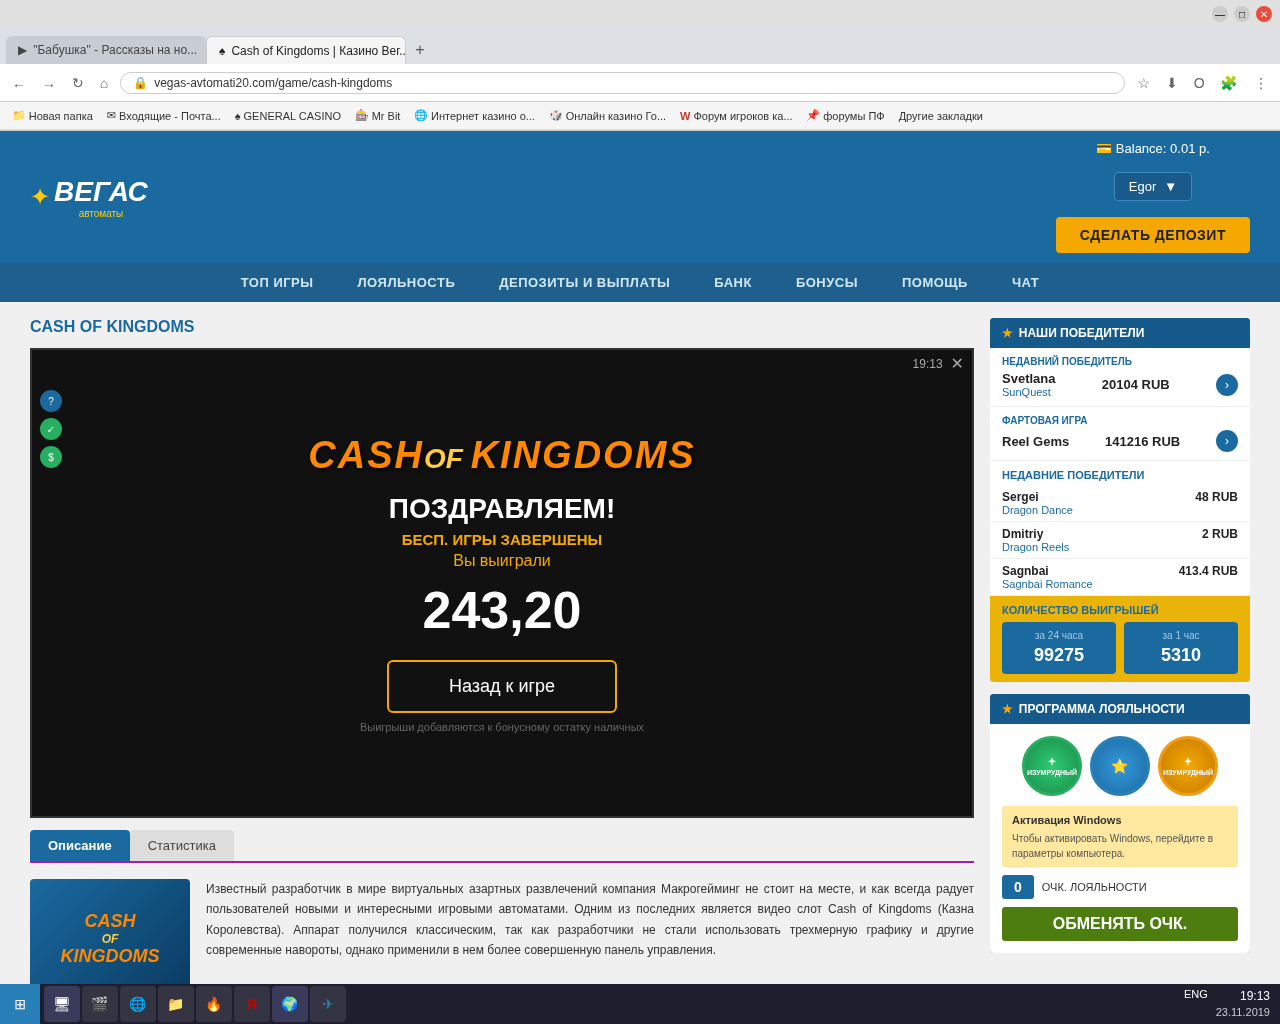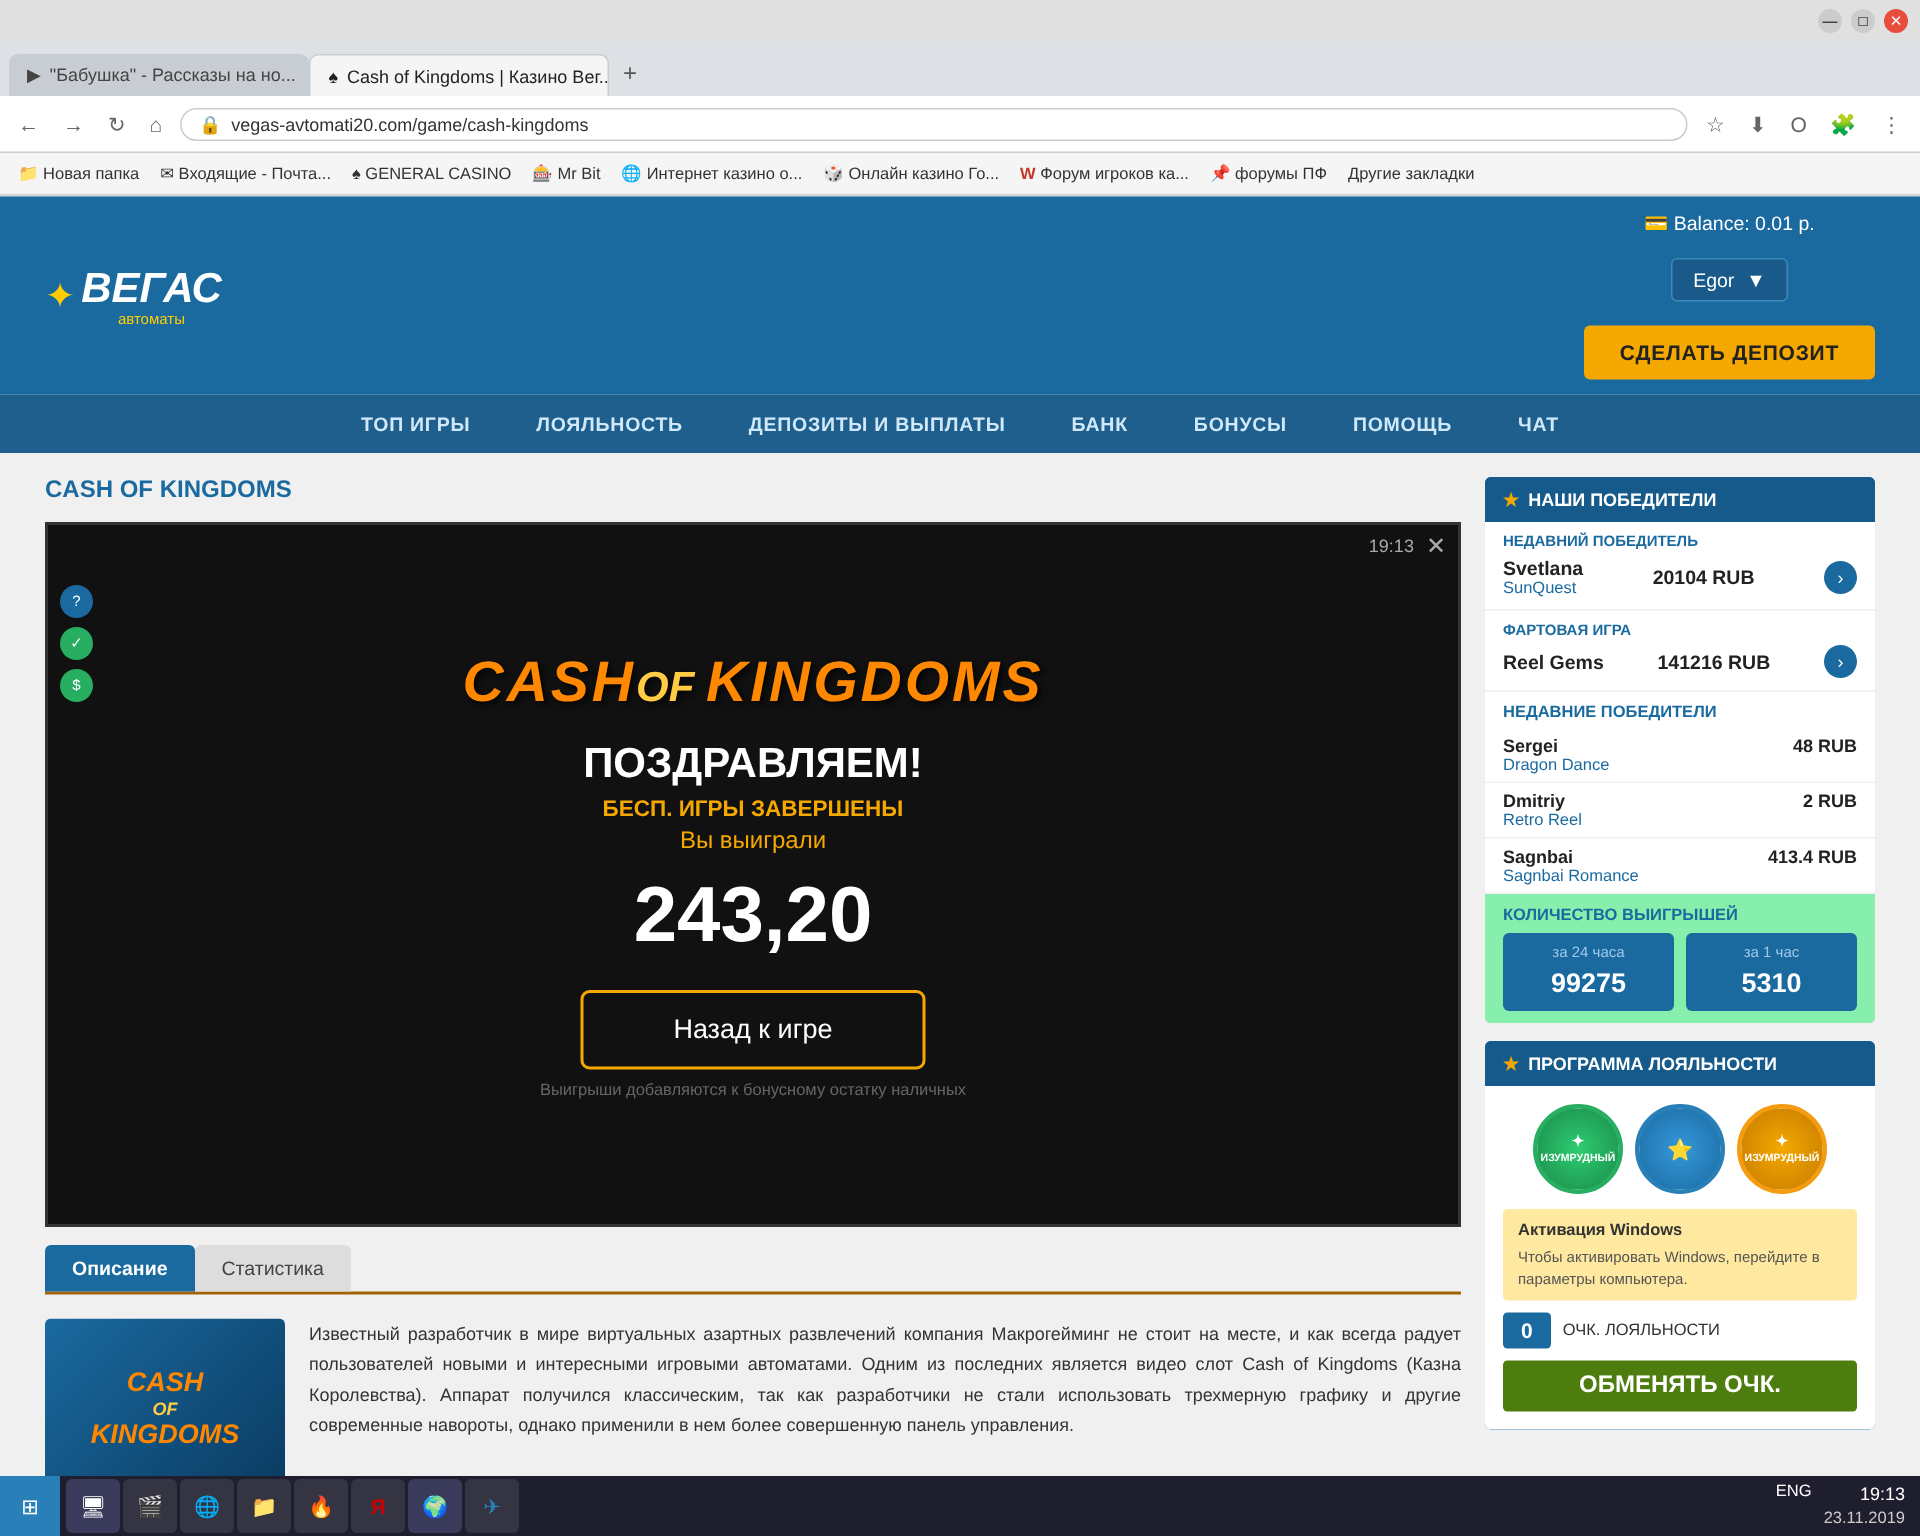--- a/index.html
+++ b/index.html
@@ -57,21 +57,21 @@
     
     .win-screen { text-align: center; padding: 20px; }
     .win-title { color: #fff; font-size: 28px; font-weight: bold; margin-bottom: 6px; }
     .win-subtitle { color: #f5a800; font-size: 15px; margin-bottom: 4px; font-weight: bold; }
     .win-you-won { color: #f5a800; font-size: 16px; margin-bottom: 10px; }
     .win-amount { color: #fff; font-size: 52px; font-weight: bold; margin-bottom: 20px; }
     .back-btn { background: transparent; border: 2px solid #f5a800; color: #fff; padding: 14px 60px; font-size: 18px; border-radius: 6px; cursor: pointer; }
     .win-notice { color: #666; font-size: 11px; margin-top: 8px; }
 
     
-    .content-tabs { display: flex; margin-top: 12px; border-bottom: 2px solid #a16207; }
+    .content-tabs { display: flex; margin-top: 12px; border-bottom: 2px solid #a21caf; }
     .ctab { padding: 8px 18px; cursor: pointer; font-size: 13px; border-radius: 4px 4px 0 0; }
     .ctab-active { background: #1a6aa0; color: #fff; font-weight: bold; }
     .ctab-inactive { background: #ddd; color: #444; }
 
     
     .description-area { display: flex; gap: 16px; padding: 16px 0; }
     .game-thumb { width: 160px; height: 120px; flex-shrink: 0; border-radius: 4px; overflow: hidden; }
     .game-thumb-inner { width: 100%; height: 100%; background: linear-gradient(135deg, #1a6aa0, #0a3a60); display: flex; align-items: center; justify-content: center; color: #fff; font-size: 11px; font-weight: bold; text-align: center; }
     .description-text { font-size: 12px; line-height: 1.7; color: #333; text-align: justify; }
 
@@ -91,21 +91,21 @@
     .winner-amount { color: #222; font-size: 13px; font-weight: bold; }
     .winner-game { color: #1a6aa0; font-size: 11px; }
     .winner-arrow { background: #1a6aa0; color: #fff; border: none; border-radius: 50%; width: 22px; height: 22px; display: flex; align-items: center; justify-content: center; cursor: pointer; font-size: 12px; }
     .recent-winners-header { color: #1a6aa0; font-size: 11px; font-weight: bold; padding: 8px 12px 4px; text-transform: uppercase; }
     .recent-winner { display: flex; justify-content: space-between; align-items: flex-start; padding: 5px 12px; border-bottom: 1px solid #f0f0f0; }
     .rw-info { }
     .rw-name { color: #222; font-size: 12px; font-weight: bold; }
     .rw-game { color: #1a6aa0; font-size: 11px; }
     .rw-amount { color: #222; font-size: 12px; font-weight: bold; white-space: nowrap; }
 
-    .win-count-section { padding: 8px 12px; background: #86efac; }
+    .win-count-section { padding: 8px 12px; background: #eab308; }
     .wc-label { color: #1a6aa0; font-size: 11px; font-weight: bold; text-transform: uppercase; margin-bottom: 6px; }
     .wc-row { display: flex; gap: 8px; }
     .wc-box { flex: 1; background: #1a6aa0; border-radius: 4px; padding: 8px; text-align: center; }
     .wc-period { color: #a0c8e8; font-size: 10px; margin-bottom: 4px; }
     .wc-number { color: #fff; font-size: 18px; font-weight: bold; }
 
     .loyalty-panel { background: #1a6aa0; border-radius: 4px; overflow: hidden; }
     .loyalty-body { background: #fff; padding: 12px; text-align: center; }
     .loyalty-medals { display: flex; justify-content: center; gap: 8px; margin-bottom: 10px; }
     .medal { width: 60px; height: 60px; border-radius: 50%; display: flex; align-items: center; justify-content: center; font-size: 9px; font-weight: bold; color: #fff; text-align: center; }
@@ -334,21 +334,21 @@
           <div class="recent-winner">
             <div class="rw-info">
               <div class="rw-name">Sergei</div>
               <div class="rw-game">Dragon Dance</div>
             </div>
             <div class="rw-amount">48 RUB</div>
           </div>
           <div class="recent-winner">
             <div class="rw-info">
               <div class="rw-name">Dmitriy</div>
-              <div class="rw-game">Retro Reel</div>
+              <div class="rw-game">Dragon Reels</div>
             </div>
             <div class="rw-amount">2 RUB</div>
           </div>
           <div class="recent-winner">
             <div class="rw-info">
               <div class="rw-name">Sagnbai</div>
               <div class="rw-game">Sagnbai Romance</div>
             </div>
             <div class="rw-amount">413.4 RUB</div>
           </div>

